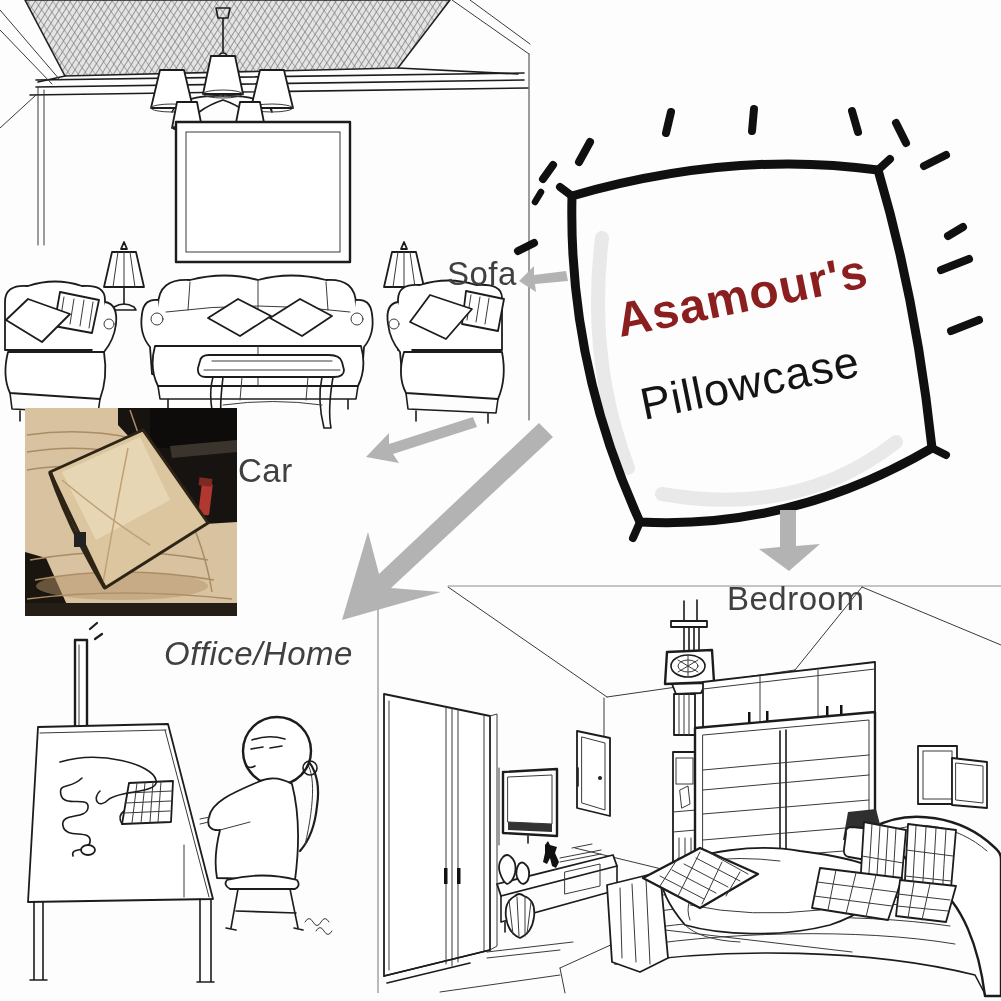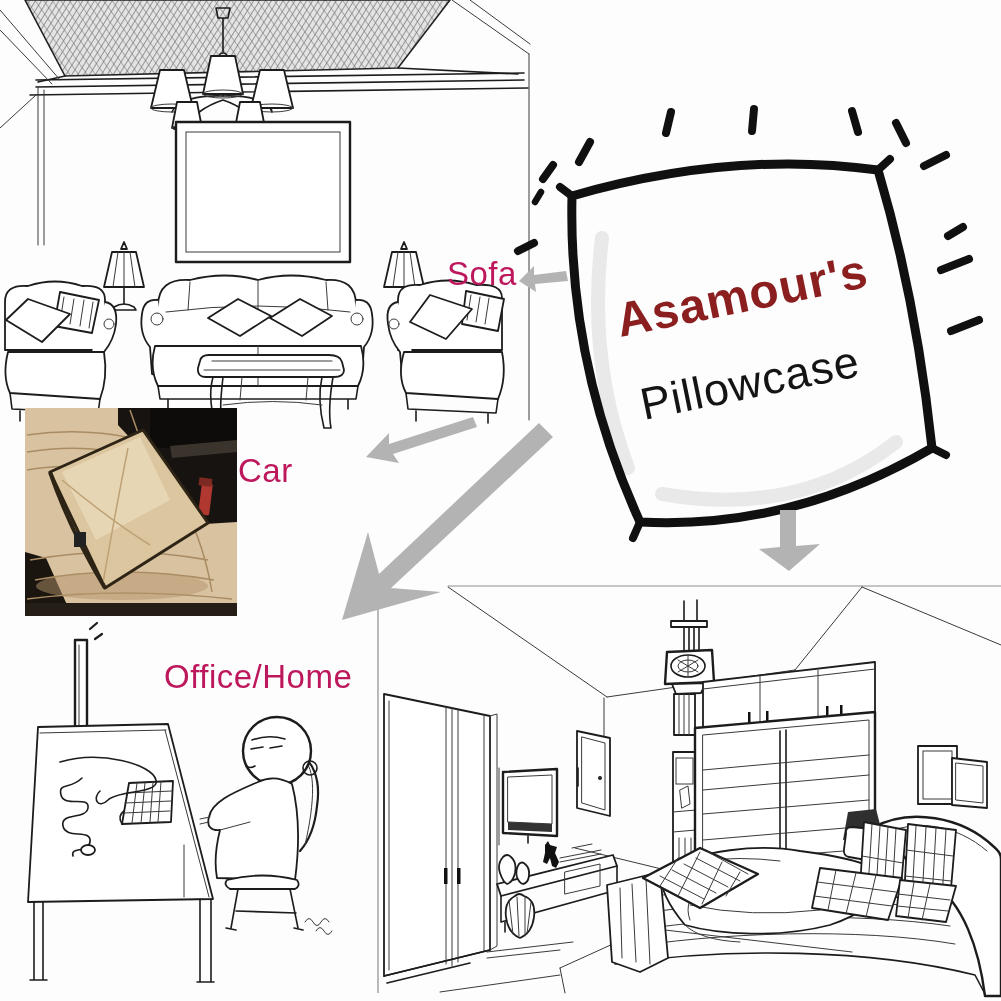--- a/index.html
+++ b/index.html
@@ -8,21 +8,21 @@
     background:#fdfdfd;font-family:"Liberation Sans",sans-serif;
   }
   #stage svg{position:absolute;left:0;top:0;pointer-events:none;}
   .ln{fill:none;stroke:#1c1c1c;stroke-width:1.6;stroke-linecap:round;stroke-linejoin:round;}
   .ln2{fill:none;stroke:#1c1c1c;stroke-width:2.2;stroke-linecap:round;stroke-linejoin:round;}
   .thin{fill:none;stroke:#3a3a3a;stroke-width:1;stroke-linecap:round;}
   .fw{fill:#ffffff;stroke:#1c1c1c;stroke-width:1.8;stroke-linejoin:round;}
   .fw2{fill:#ffffff;stroke:#1c1c1c;stroke-width:2.4;stroke-linejoin:round;}
   .gray{fill:none;stroke:#8d8d8d;stroke-width:1.2;}
   .label{
-    position:absolute;color:#be185d;font-size:33px;line-height:1.05;
+    position:absolute;color:#404040;font-size:33px;line-height:1.05;
     white-space:nowrap;letter-spacing:0.5px;
   }
   .brand1{
     position:absolute;left:592px;top:268px;width:300px;text-align:center;
     font-size:48px;font-weight:bold;letter-spacing:1px;
     transform:rotate(-11.5deg);transform-origin:50% 50%;
   }
   .brand2{
     position:absolute;left:600px;top:357px;width:300px;text-align:center;
     font-size:45px;letter-spacing:1px;
@@ -359,18 +359,19 @@
     <g fill="#b3b3b3" stroke="none">
       <polygon points="519,281 534,266 534,275 566,271 568,281 535,284 536,292"></polygon>
       <polygon points="366,457 389,433 389,444 473,417 477,427 393,454 399,463"></polygon>
       <polygon points="342,620 368,532 379,574 539,423 553,437 391,588 441,592"></polygon>
       <polygon points="780,510 796,510 796,546 820,544 789,571 759,549 780,547"></polygon>
     </g>
   </svg>
 
   <div class="label" style="left:447px;top:257px;">Sofa</div>
   <div class="label" style="left:238px;top:454px;">Car</div>
-  <div class="label" style="left:164px;top:660px;">Office/Home</div>
+  <div class="label" style="left:164px;top:637px;font-style:italic;">Office/Home</div>
+  <div class="label" style="left:727px;top:582px;">Bedroom</div>
 
   <div class="brand1" style="color:#8b1e1e;">Asamour's</div>
   <div class="brand2" style="color:#141414;">Pillowcase</div>
 
 </div>
 
 </body></html>

